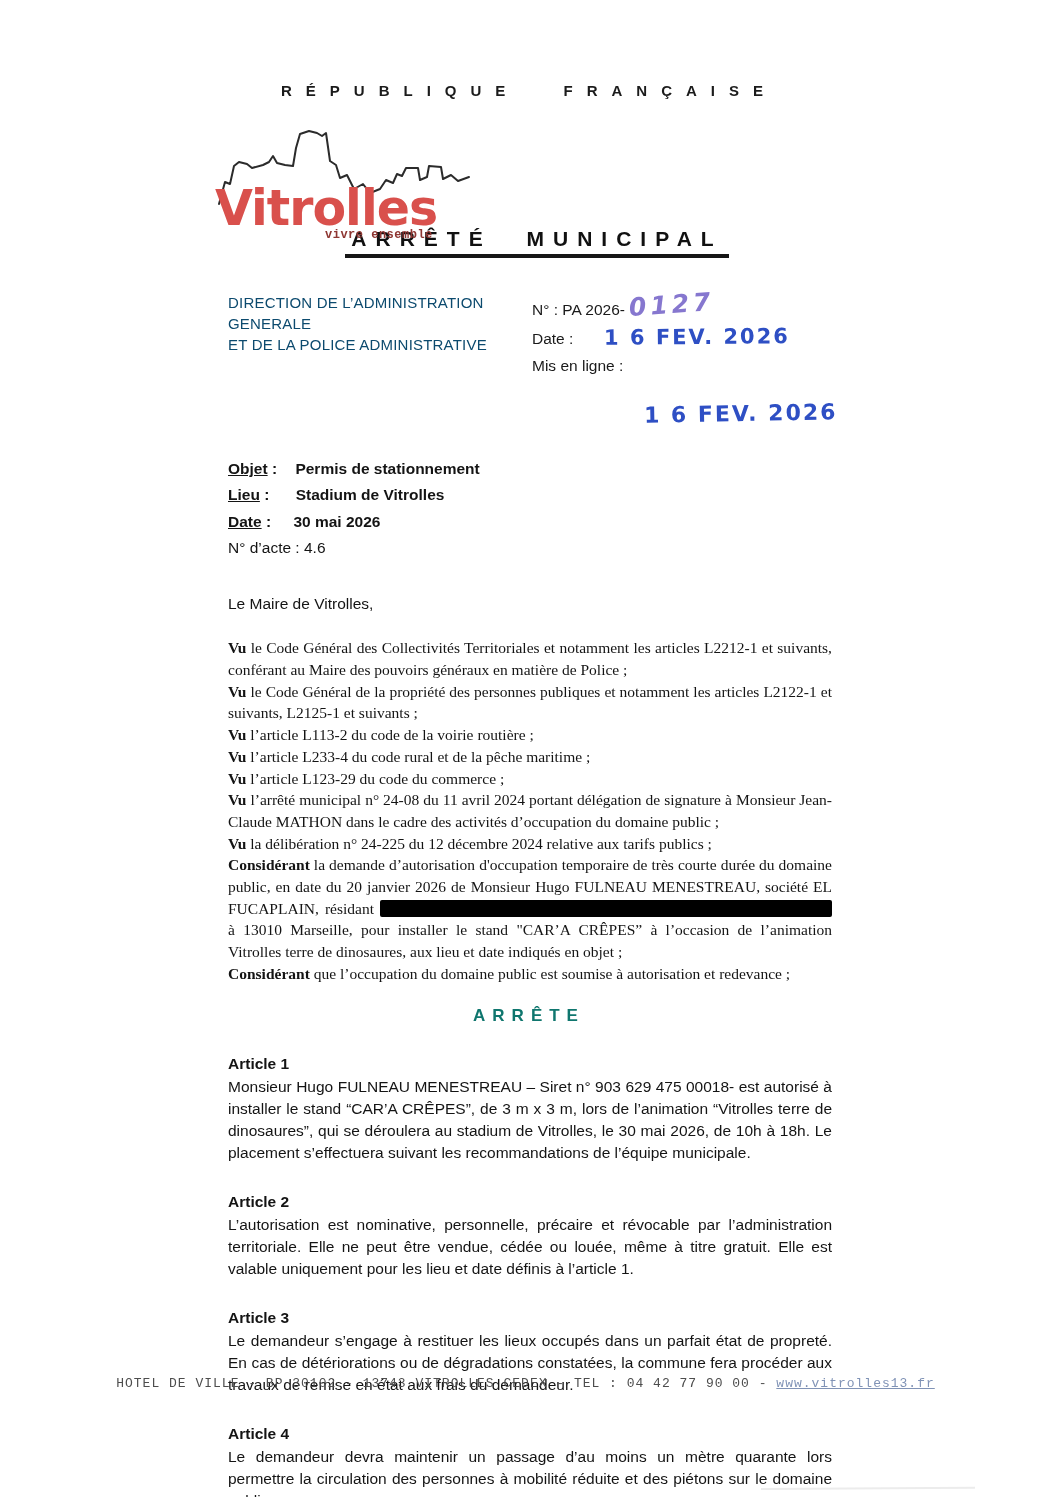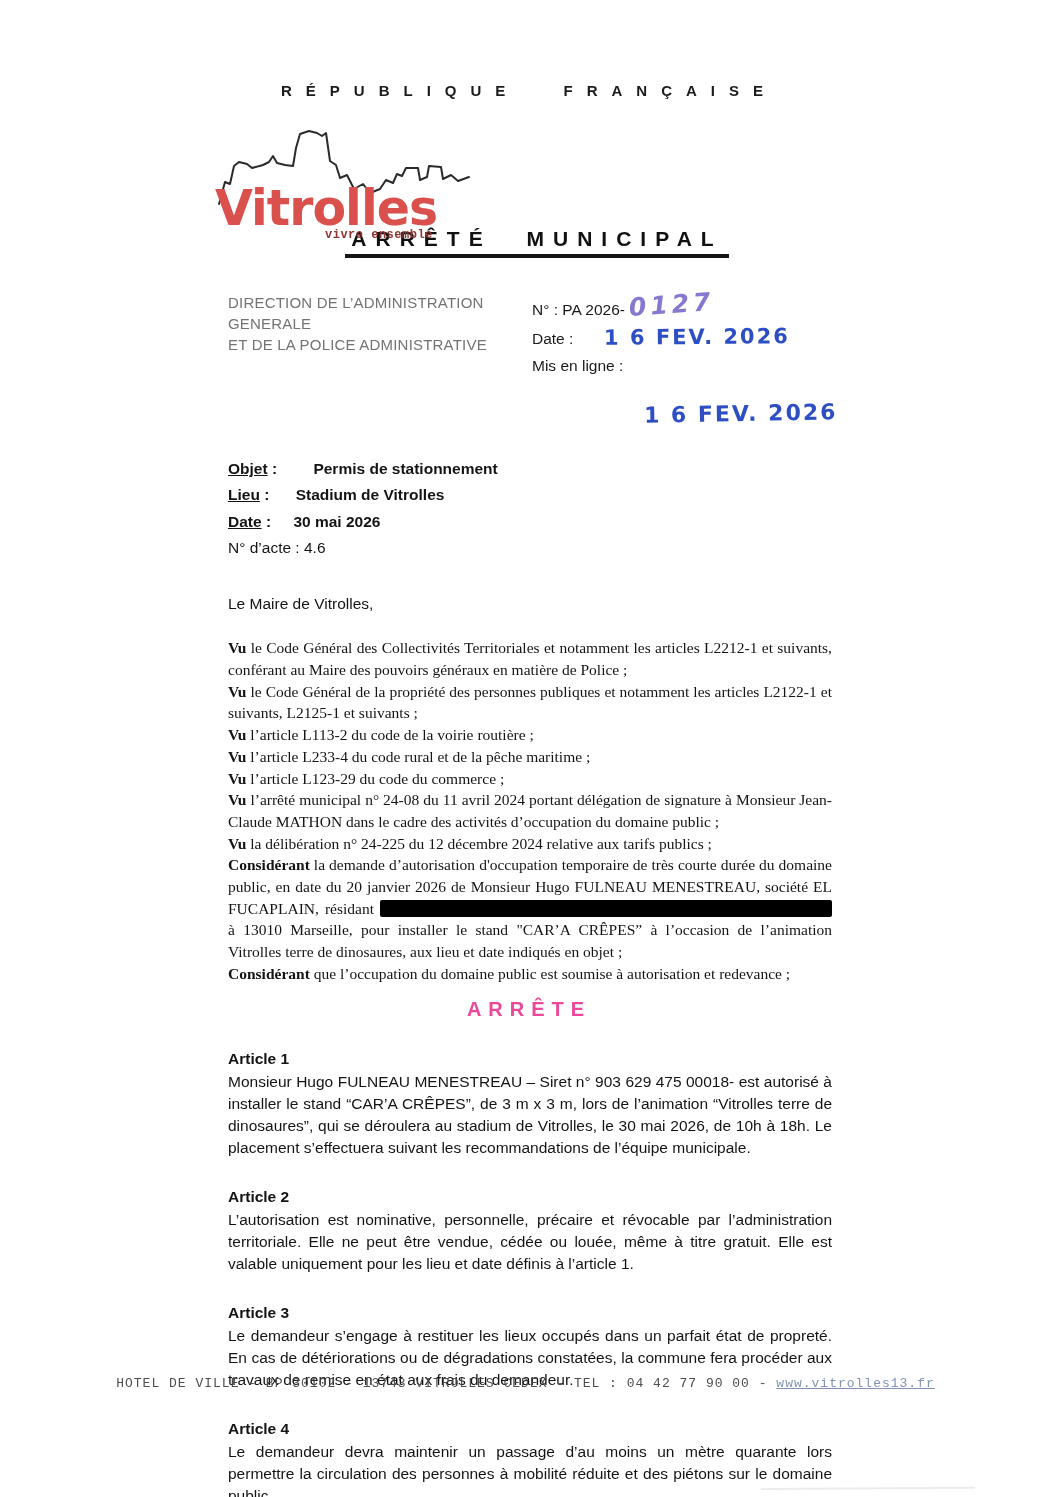--- a/index.html
+++ b/index.html
@@ -28,52 +28,52 @@
     font-family:Liberation Mono, monospace; letter-spacing:0.5px;
   }
   .title-wrap{ margin-top:128px; text-align:center;padding-left:16px; }
   .doc-title{
     display:inline-block; font-size:21px; font-weight:bold;
     letter-spacing:9px; word-spacing:20px; color:#111;
     border-bottom:4px solid #161616; padding:0 6px 3px 6px;
   }
   
   .header-row{ display:flex; margin:34px 143px 0 145px; }
-  .direction{ width:470px; font-size:15px; line-height:1.4; letter-spacing:0.2px; color:#737373; }
+  .direction{ width:470px; font-size:15px; line-height:1.4; letter-spacing:0.2px; color:#0c4a6e; }
   .meta{ margin-left:auto; width:300px; font-size:15.5px; color:#1a1a1a; }
   .meta-line{ margin-bottom:4px; white-space:nowrap; }
   .handwritten{
     display:inline-block; font-size:25px; font-style:italic; font-weight:bold;
     letter-spacing:4px; transform:rotate(-4deg) translateY(-2px);
     font-family:"DejaVu Sans", sans-serif;
   }
   .stamp{
     display:inline-block; font-weight:bold; letter-spacing:2px;
     font-family:"DejaVu Sans", sans-serif; white-space:nowrap;
   }
   .stamp-date{ font-size:21px; margin-left:26px; transform:rotate(-0.5deg); }
   .stamp-online{ font-size:22px; margin-left:112px; margin-top:22px; transform:rotate(-1deg); }
   
   .subject{ margin:30px 143px 0 145px; font-size:15.5px; line-height:1.7; }
   .field-label{ font-weight:bold; text-decoration:underline; }
   .field-colon{ font-weight:bold; }
-  .field-value{ font-weight:bold; margin-left:32px; }
+  .field-value{ font-weight:bold; margin-left:14px; }
   .acte{ font-weight:normal; font-size:15.5px; }
   
   .salutation{ margin:34px 143px 0 145px; font-size:15.5px; }
   .recitals{ margin:24px 143px 0 145px; font-size:15.5px; line-height:1.4; text-align:justify; }
   .recitals p{ margin:0;font-family:Liberation Serif, serif; }
   .lead{ font-weight:bold; }
   .redaction{
     display:inline-block; width:452px; height:17px; background:#000;
     vertical-align:-3px; border-radius:2px;
   }
   .arrete-heading{
-    margin-top:14px; text-align:center; font-size:20px; font-weight:bold;
-    letter-spacing:7px; color:#ec4899;
+    margin-top:22px; text-align:center; font-size:17px; font-weight:bold;
+    letter-spacing:7px; color:#0f766e;
   }
   .article{ margin:27px 143px 0 145px; font-size:15.5px; line-height:1.42; }
   .article h3{ font-size:15.5px; font-weight:bold; margin-bottom:1px; }
   .article .body{ text-align:justify; }
   
   .footer{
     position:absolute; left:0; right:7px; top:1376px; text-align:center;
     font-family:"Liberation Mono", monospace; font-size:13px;
     letter-spacing:1px; color:#4d4d4d;
   }

